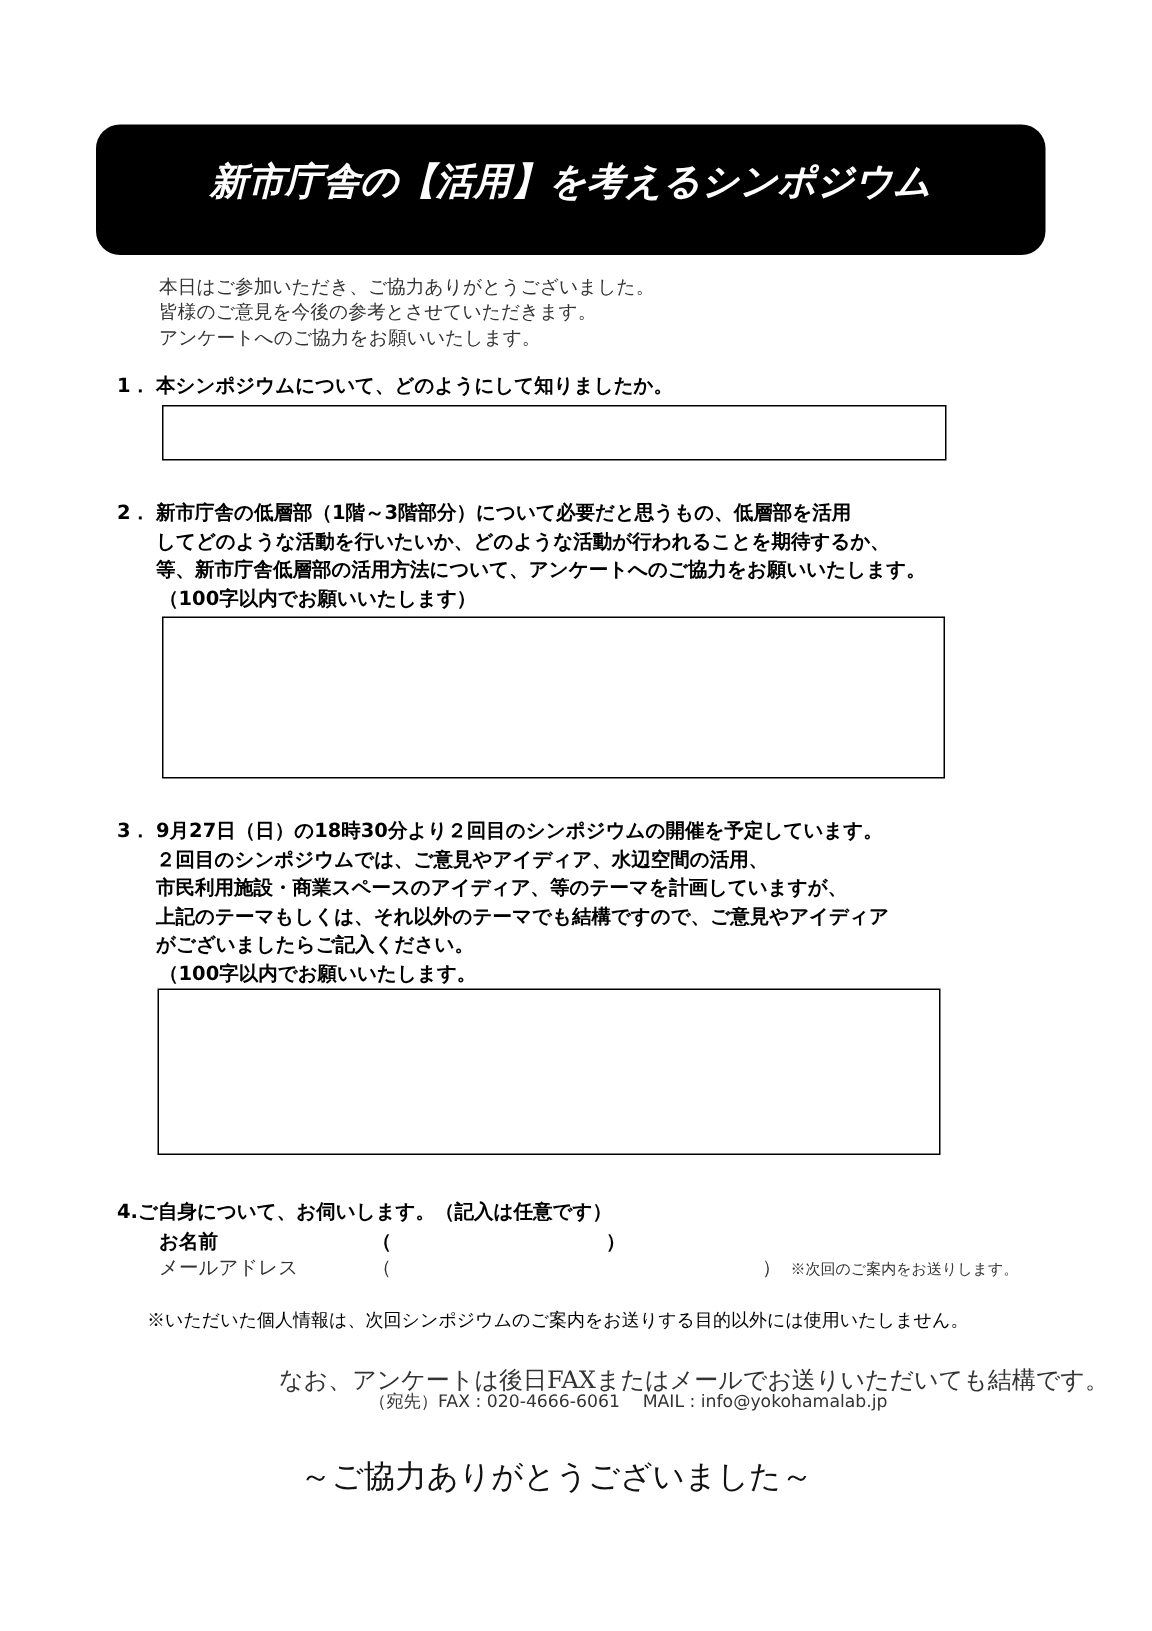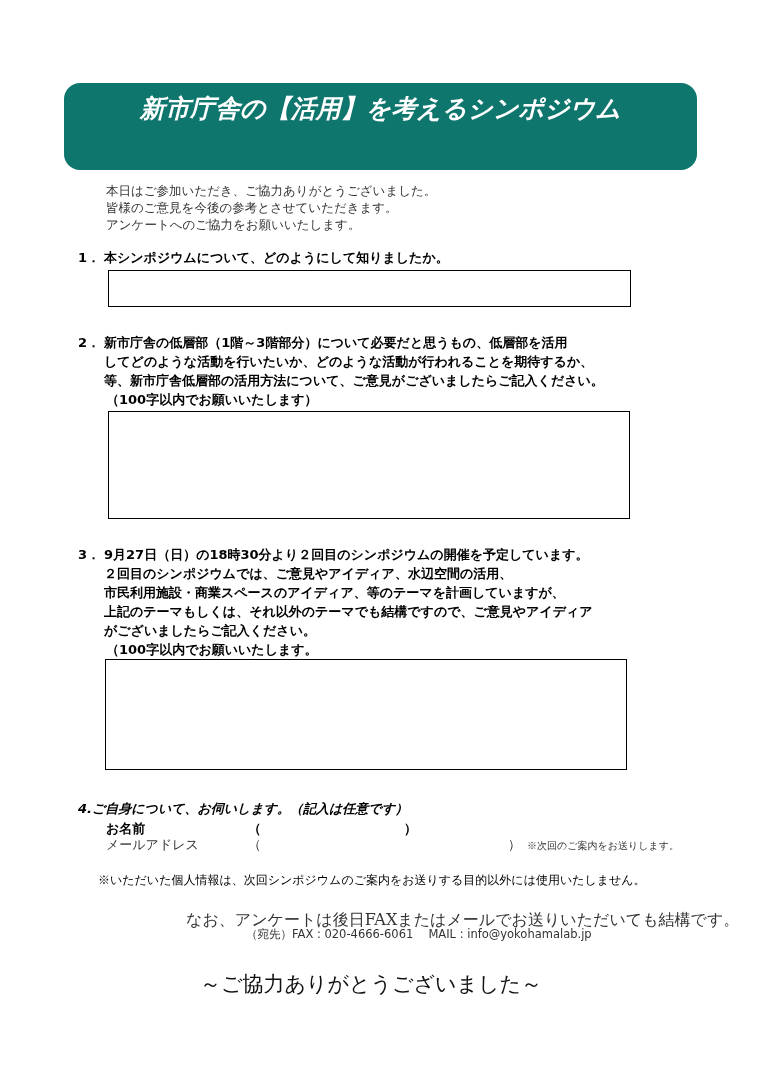--- a/index.html
+++ b/index.html
@@ -1,23 +1,23 @@
 <!DOCTYPE html>
 <html><head>
 <meta charset="utf-8">
 <style>
   * { margin: 0; padding: 0; box-sizing: border-box; }
   html, body { width: 768px; height: 1087px; background: #ffffff; overflow: hidden; }
   body { position: relative; font-family: "DejaVu Sans", "Liberation Sans", sans-serif; color: #000; }
   .abs { position: absolute; }
   .header-box {
     left: 64px; top: 83px; width: 633px; height: 87px;
-    background: #0f766e; border-radius: 16px;
+    background: #000000; border-radius: 16px;
     color: #fff; text-align: center; font-weight: bold; font-style: italic;
-    font-size: 25px; line-height: 35px; padding-top: 8px;
+    font-size: 25px; line-height: 35px; padding-top: 20px;
   }
   .intro { left: 106px; top: 182px; font-family: "DejaVu Serif", "Liberation Serif", serif; font-size: 12.5px; line-height: 17px; color: #333; }
   .q { font-weight: bold; font-size: 13px; line-height: 19px; white-space: nowrap; }
   .q-num { position: absolute; left: 0; }
   .q-body { position: absolute; left: 26px; }
   .box { position: absolute; border: 1.5px solid #000; background: #fff; }
   .serif { font-family: "DejaVu Serif", "Liberation Serif", serif; }
   .small { font-size: 10px; }
 </style>
 </head>
@@ -36,37 +36,37 @@
 <div class="abs q" style="left:78px; top:248px;">
   <span class="q-num">1．</span>
   <span class="q-body">本シンポジウムについて、どのようにして知りましたか。</span>
 </div>
 <div class="box" style="left:108px; top:270px; width:523px; height:37px;"></div>
 
 <div class="abs q" style="left:78px; top:333px; width:620px; height:80px;">
   <span class="q-num">2．</span>
   <div class="q-body" style="top:0;">新市庁舎の低層部（1階～3階部分）について必要だと思うもの、低層部を活用</div>
   <div class="q-body" style="top:19px;">してどのような活動を行いたいか、どのような活動が行われることを期待するか、</div>
-  <div class="q-body" style="top:38px;">等、新市庁舎低層部の活用方法について、ご意見がございましたらご記入ください。</div>
+  <div class="q-body" style="top:38px;">等、新市庁舎低層部の活用方法について、アンケートへのご協力をお願いいたします。</div>
   <div class="q-body" style="top:57px; left:28px;">（100字以内でお願いいたします）</div>
 </div>
 <div class="box" style="left:108px; top:411px; width:522px; height:108px;"></div>
 
 <div class="abs q" style="left:78px; top:545px; width:620px; height:120px;">
   <span class="q-num">3．</span>
   <div class="q-body" style="top:0;">9月27日（日）の18時30分より２回目のシンポジウムの開催を予定しています。</div>
   <div class="q-body" style="top:19px;">２回目のシンポジウムでは、ご意見やアイディア、水辺空間の活用、</div>
   <div class="q-body" style="top:38px;">市民利用施設・商業スペースのアイディア、等のテーマを計画していますが、</div>
   <div class="q-body" style="top:57px;">上記のテーマもしくは、それ以外のテーマでも結構ですので、ご意見やアイディア</div>
   <div class="q-body" style="top:76px;">がございましたらご記入ください。</div>
   <div class="q-body" style="top:95px; left:28px;">（100字以内でお願いいたします。</div>
 </div>
 <div class="box" style="left:105px; top:659px; width:522px; height:111px;"></div>
 
-<div class="abs q" style="left:78px; top:799px;font-style:italic;">
+<div class="abs q" style="left:78px; top:799px;">
   <span>4.</span><span>ご自身について、お伺いします。（記入は任意です）</span>
 </div>
 
 <div class="abs q" style="left:106px; top:819px;">お名前</div>
 <div class="abs q" style="left:248px; top:819px;">（</div>
 <div class="abs" style="left:262px; top:820px; width:140px; height:17px;"></div>
 <div class="abs q" style="left:404px; top:819px;">）</div>
 
 <div class="abs serif" style="left:106px; top:836px; font-size:13px; color:#333;font-family:Liberation Serif, serif;">メールアドレス</div>
 <div class="abs serif" style="left:248px; top:836px; font-size:13px; color:#333;">（</div>

